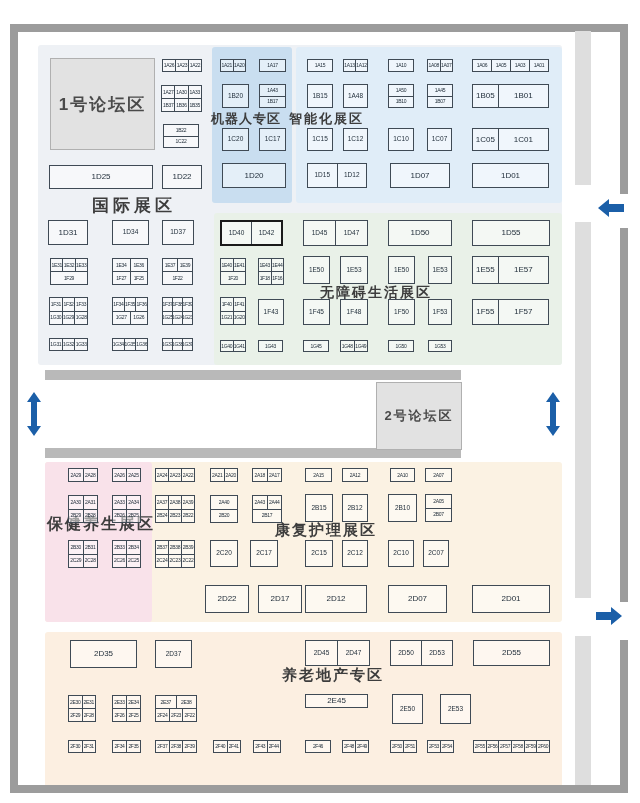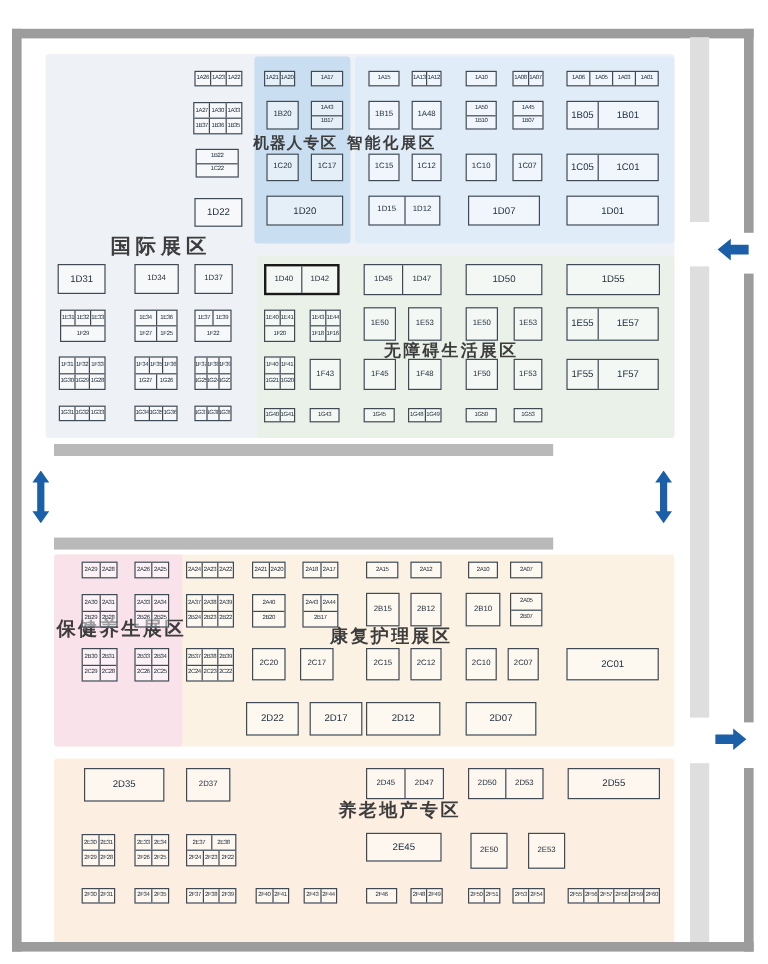--- a/index.html
+++ b/index.html
@@ -80,20 +80,26 @@
   <div class="wall" id="wall-right-b"></div>
   <div class="wall" id="wall-right-c"></div>
 
   <div class="corridor" id="cor-a"></div>
   <div class="corridor" id="cor-b"></div>
   <div class="corridor" id="cor-c"></div>
 
   <div class="aisle-bar" id="aisle-top"></div>
   <div class="aisle-bar" id="aisle-bottom"></div>
 
+  <div class="forum-box" id="forum1-box">
+    <span>1号论坛区</span>
+  </div>
+  <div class="forum-box" id="forum2-box">
+    <span>2号论坛区</span>
+  </div>
 
   <div class="zlabel" id="lab-intl">国际展区</div>
   <div class="zlabel" id="lab-robot">机器人专区</div>
   <div class="zlabel" id="lab-smart">智能化展区</div>
   <div class="zlabel" id="lab-barrier">无障碍生活展区</div>
   <div class="zlabel" id="lab-health">保健养生展区</div>
   <div class="zlabel" id="lab-rehab">康复护理展区</div>
   <div class="zlabel" id="lab-estate">养老地产专区</div>
 
   <svg class="arrow" style="left:26px;top:392px;" width="16" height="44" viewBox="0 0 16 44">
@@ -130,20 +136,25 @@
         </div>
       </div>
       <div class="booth" style="left: 163px; top: 124px; width: 36px; height: 24px;">
         <div class="brow">
           <div class="bcell tiny">1B22</div>
         </div>
         <div class="brow">
           <div class="bcell tiny">1C22</div>
         </div>
       </div>
+      <div class="booth" style="left: 49px; top: 165px; width: 104px; height: 24px;">
+        <div class="brow">
+          <div class="bcell mid">1D25</div>
+        </div>
+      </div>
       <div class="booth" style="left: 162px; top: 165px; width: 40px; height: 24px;">
         <div class="brow">
           <div class="bcell mid">1D22</div>
         </div>
       </div>
       <div class="booth" style="left: 220px; top: 59px; width: 26px; height: 13px;">
         <div class="brow">
           <div class="bcell tiny">1A21</div>
           <div class="bcell tiny">1A20</div>
         </div>
@@ -703,43 +714,43 @@
       <div class="booth" style="left: 388px; top: 540px; width: 26px; height: 27px;">
         <div class="brow">
           <div class="bcell small">2C10</div>
         </div>
       </div>
       <div class="booth" style="left: 423px; top: 540px; width: 26px; height: 27px;">
         <div class="brow">
           <div class="bcell small">2C07</div>
         </div>
       </div>
-      <div class="booth" style="left: 472px; top: 540px; width: 77px; height: 27px;">
-        <div class="brow">
-          <div class="bcell mid">2C01</div>
-        </div>
-      </div>
       <div class="booth" style="left: 205px; top: 585px; width: 44px; height: 28px;">
         <div class="brow">
           <div class="bcell mid">2D22</div>
         </div>
       </div>
       <div class="booth" style="left: 258px; top: 585px; width: 44px; height: 28px;">
         <div class="brow">
           <div class="bcell mid">2D17</div>
         </div>
       </div>
       <div class="booth" style="left: 305px; top: 585px; width: 62px; height: 28px;">
         <div class="brow">
           <div class="bcell mid">2D12</div>
         </div>
       </div>
       <div class="booth" style="left: 388px; top: 585px; width: 59px; height: 28px;">
         <div class="brow">
           <div class="bcell mid">2D07</div>
+        </div>
+      </div>
+      <div class="booth" style="left: 472px; top: 585px; width: 78px; height: 28px;">
+        <div class="brow">
+          <div class="bcell mid">2D01</div>
         </div>
       </div>
       <div class="booth" style="left: 70px; top: 640px; width: 67px; height: 28px;">
         <div class="brow">
           <div class="bcell mid">2D35</div>
         </div>
       </div>
       <div class="booth" style="left: 155px; top: 640px; width: 37px; height: 28px;">
         <div class="brow">
           <div class="bcell small">2D37</div>
@@ -786,21 +797,21 @@
         <div class="brow">
           <div class="bcell tiny">2E37</div>
           <div class="bcell tiny">2E38</div>
         </div>
         <div class="brow">
           <div class="bcell tiny">2F24</div>
           <div class="bcell tiny">2F23</div>
           <div class="bcell tiny">2F22</div>
         </div>
       </div>
-      <div class="booth" style="left: 305px; top: 694px; width: 63px; height: 24px;">
+      <div class="booth" style="left: 305px; top: 694px; width: 63px; height: 14px;">
         <div class="brow">
           <div class="bcell mid">2E45</div>
         </div>
       </div>
       <div class="booth" style="left: 392px; top: 694px; width: 31px; height: 30px;">
         <div class="brow">
           <div class="bcell small">2E50</div>
         </div>
       </div>
       <div class="booth" style="left: 440px; top: 694px; width: 31px; height: 30px;">

